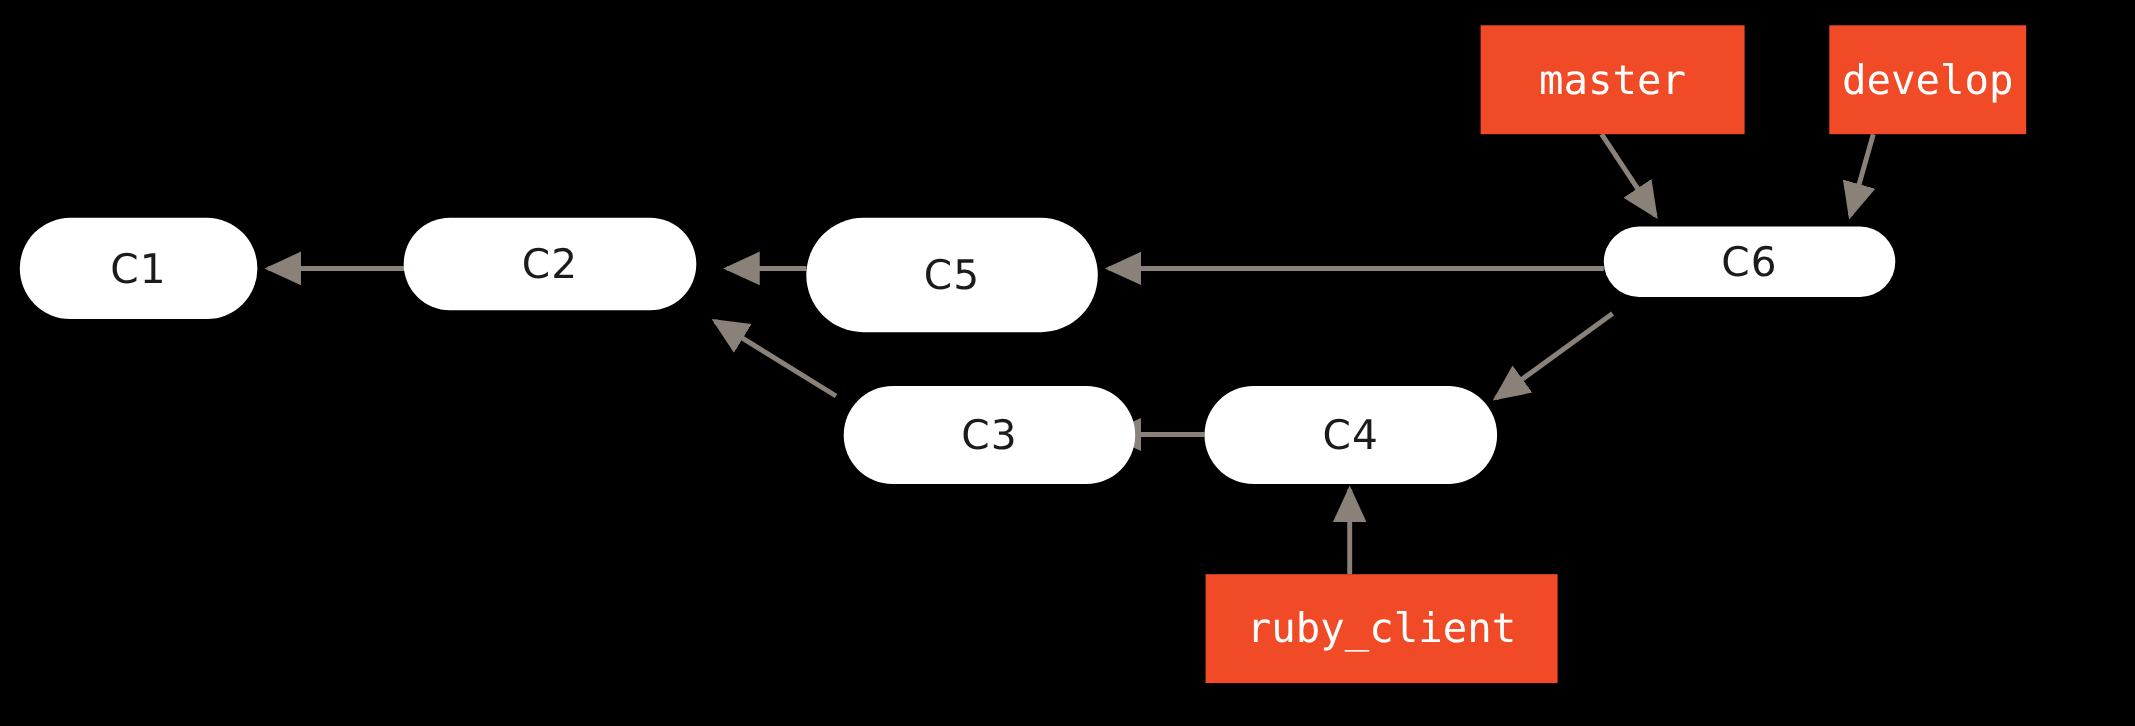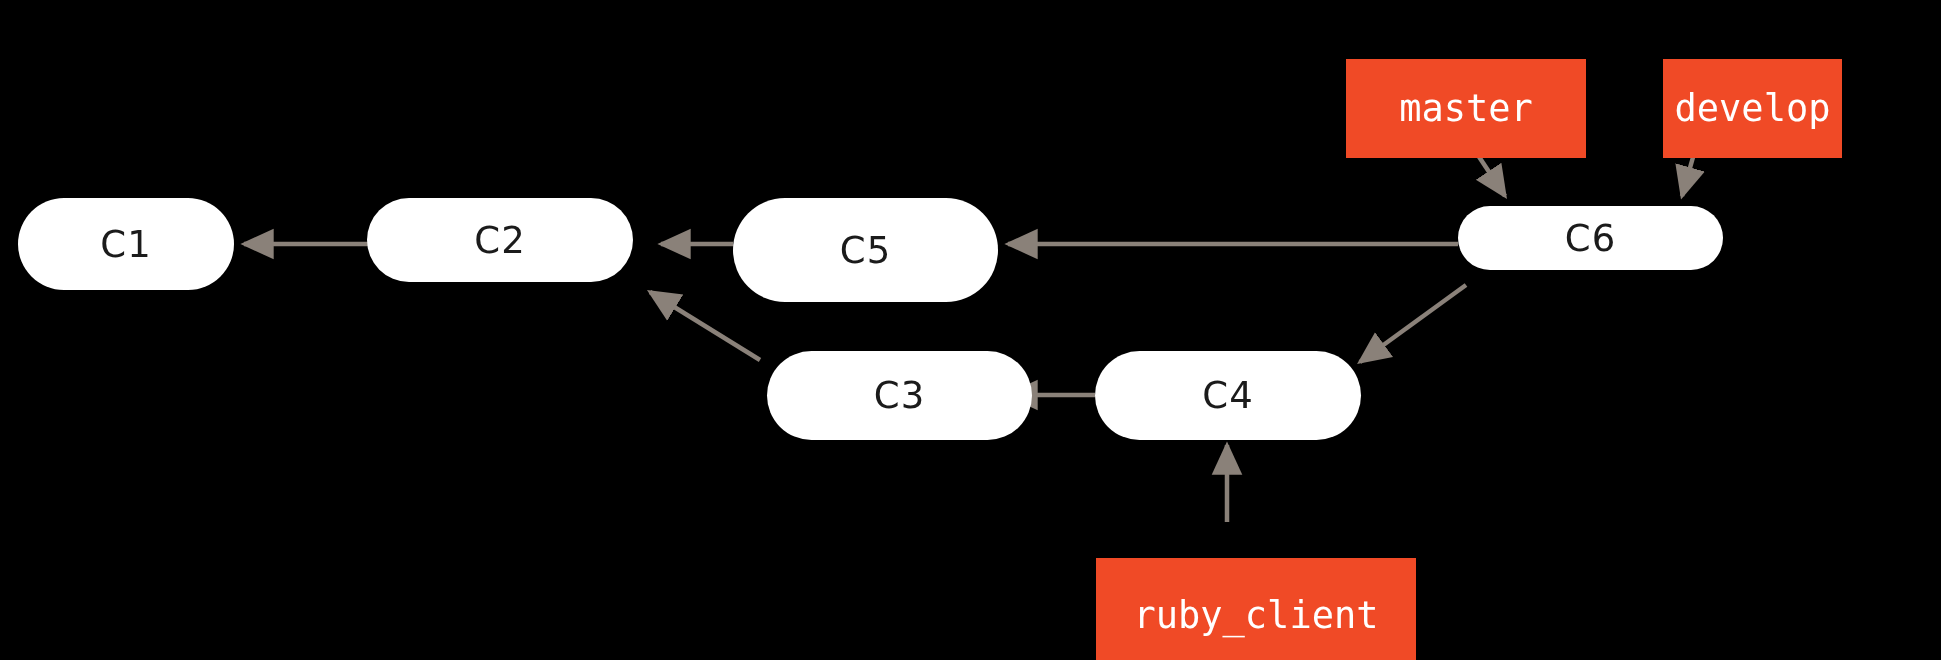--- a/index.html
+++ b/index.html
@@ -43,21 +43,20 @@
     box-sizing: border-box;
     background: #F04A26;
     display: flex;
     align-items: center;
     justify-content: center;
     color: #FFFFFF;
     font-family: "DejaVu Sans Mono", "Liberation Mono", monospace;
     font-size: 37px;
     letter-spacing: 0px;
     z-index: 4;
-    margin-top: 36px;
   }
 </style>
 </head>
 <body>
 
 <div id="stage">
 
   <svg id="edge-layer" viewBox="0 0 1941 660" xmlns="http://www.w3.org/2000/svg">
     <defs>
       <marker id="arrowhead" markerWidth="8" markerHeight="8" refX="6.6" refY="4" orient="auto" markerUnits="strokeWidth">
@@ -81,16 +80,16 @@
       <div class="commit-node" style="left: 18px; top: 198px; width: 216px; height: 92px;">C1</div>
       <div class="commit-node" style="left: 367px; top: 198px; width: 266px; height: 84px;">C2</div>
       <div class="commit-node" style="left: 733px; top: 198px; width: 265px; height: 104px;">C5</div>
       <div class="commit-node" style="left: 1458px; top: 206px; width: 265px; height: 64px;">C6</div>
       <div class="commit-node" style="left: 767px; top: 351px; width: 265px; height: 89px;">C3</div>
       <div class="commit-node" style="left: 1095px; top: 351px; width: 266px; height: 89px;">C4</div>
     </div>
   <div id="labels-group">
       <div class="branch-label" style="left: 1346px; top: 23px; width: 240px; height: 99px;">master</div>
       <div class="branch-label" style="left: 1663px; top: 23px; width: 179px; height: 99px; text-align: center;">develop</div>
-      <div class="branch-label" style="left: 1096px; top: 522px; width: 320px; height: 115px;">ruby_client</div>
+      <div class="branch-label" style="left: 1096px; top: 522px; width: 320px; height: 99px;">ruby_client</div>
     </div>
 
 </div>
 
 </body></html>

